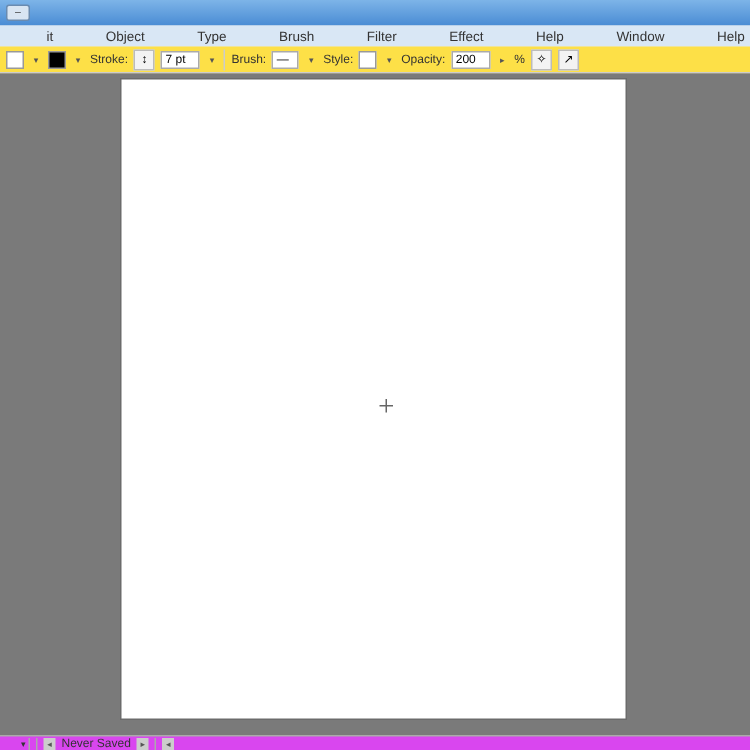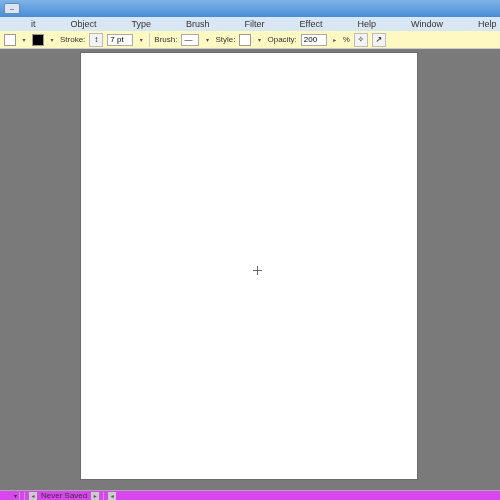--- a/index.html
+++ b/index.html
@@ -34,21 +34,21 @@
   align-items: center;
   padding: 0 4px;
   font-size: 9px;
   color: #333;
   gap: 8px;
 }
 .menubar span { cursor: default; margin-left: 27px; }
 
 .optionsbar {
   height: 18px;
-  background: #fef9c3;
+  background: #fde047;
   border-bottom: 1px solid #ccc;
   display: flex;
   align-items: center;
   padding: 0 4px;
   font-size: 8px;
   gap: 4px;
 }
 .swatch {
   width: 12px; height: 12px;
   border: 1px solid #999;

